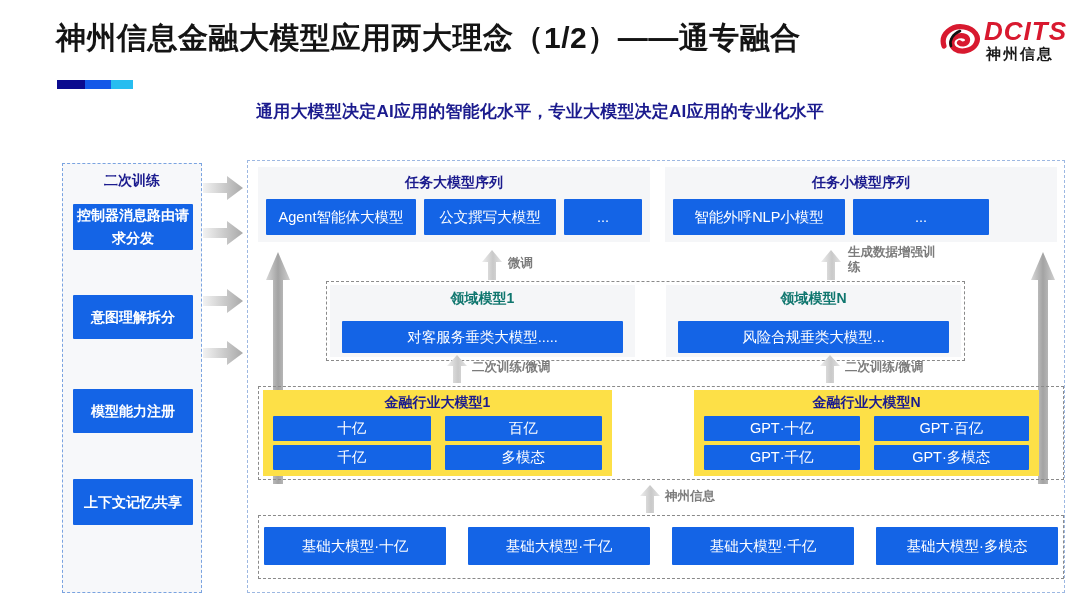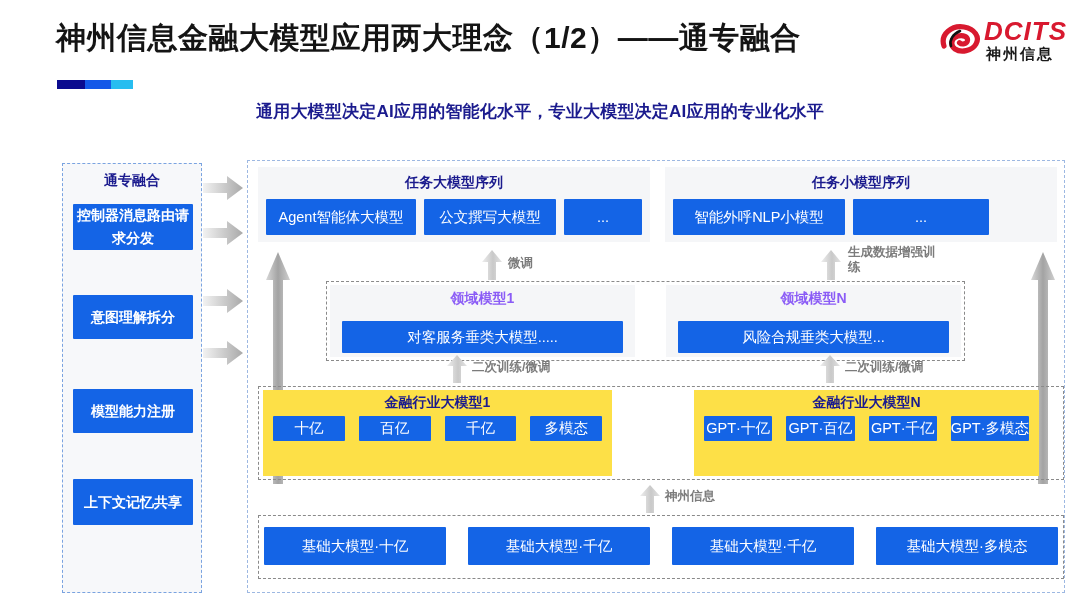--- a/index.html
+++ b/index.html
@@ -106,21 +106,21 @@
     position:absolute;left:326px;top:281px;width:639px;height:80px;
     border:1px dashed #8a8a8a;box-sizing:border-box;background:transparent;
   }
   .domain-cell{
     position:absolute;top:285px;height:72px;background:#f5f6f8;box-sizing:border-box;
   }
   .domain-cell.c1{left:330px;width:305px;}
   .domain-cell.c2{left:666px;width:295px;}
   .domain-head{
     position:absolute;left:0;top:5px;width:100%;text-align:center;
-    font-size:14px;font-weight:bold;color:#8b5cf6;
+    font-size:14px;font-weight:bold;color:#0f766e;
   }
   .domain-chip{
     position:absolute;left:12px;right:12px;top:28px;height:32px;
     background:#1464e6;color:#fff;font-size:14.5px;
     display:flex;align-items:center;justify-content:center;border-radius:1px;margin-top:8px;
   }
 
   
   .ind-band{
     position:absolute;left:258px;top:386px;width:806px;height:94px;
@@ -130,21 +130,21 @@
     position:absolute;top:390px;height:86px;background:#fde047;box-sizing:border-box;
   }
   .ind-cell.c1{left:263px;width:349px;}
   .ind-cell.c2{left:694px;width:345px;}
   .ind-head{
     position:absolute;left:0;top:4px;width:100%;text-align:center;
     font-size:14px;font-weight:bold;color:#1b1b8e;
   }
   .ind-grid{
     position:absolute;left:10px;right:10px;top:26px;bottom:6px;
-    display:grid;grid-template-columns:1fr 1fr 1fr 1fr;grid-template-rows:1fr 1fr;
+    display:grid;grid-template-columns:1fr 1fr;grid-template-rows:1fr 1fr;
     gap:4px 14px;
   }
   .ind-grid .chip{font-size:14.5px;}
 
   
   .base-band{
     position:absolute;left:258px;top:515px;width:806px;height:64px;
     border:1px dashed #8a8a8a;box-sizing:border-box;
   }
   .base-row{
@@ -183,21 +183,21 @@
         </svg>
       </div>
       <div class="brand">DCITS</div>
       <div class="sub">神州信息</div>
     </div>
   </div>
 
   <div class="subtitle">通用大模型决定AI应用的智能化水平，专业大模型决定AI应用的专业化水平</div>
 
   <div class="ctrl-panel">
-    <div class="ctrl-title">通专融合</div>
+    <div class="ctrl-title">二次训练</div>
     <div class="ctrl-box b1">控制器消息路由请求分发</div>
     <div class="ctrl-box b2">意图理解拆分</div>
     <div class="ctrl-box b3">模型能力注册</div>
     <div class="ctrl-box b4">上下文记忆共享</div>
   </div>
 
   <div class="garrow-r" style="left:203px;top:175px;">
     <svg viewBox="0 0 40 26">
         <defs>
           <linearGradient id="gr1" x1="0" y1="0" x2="1" y2="0">

